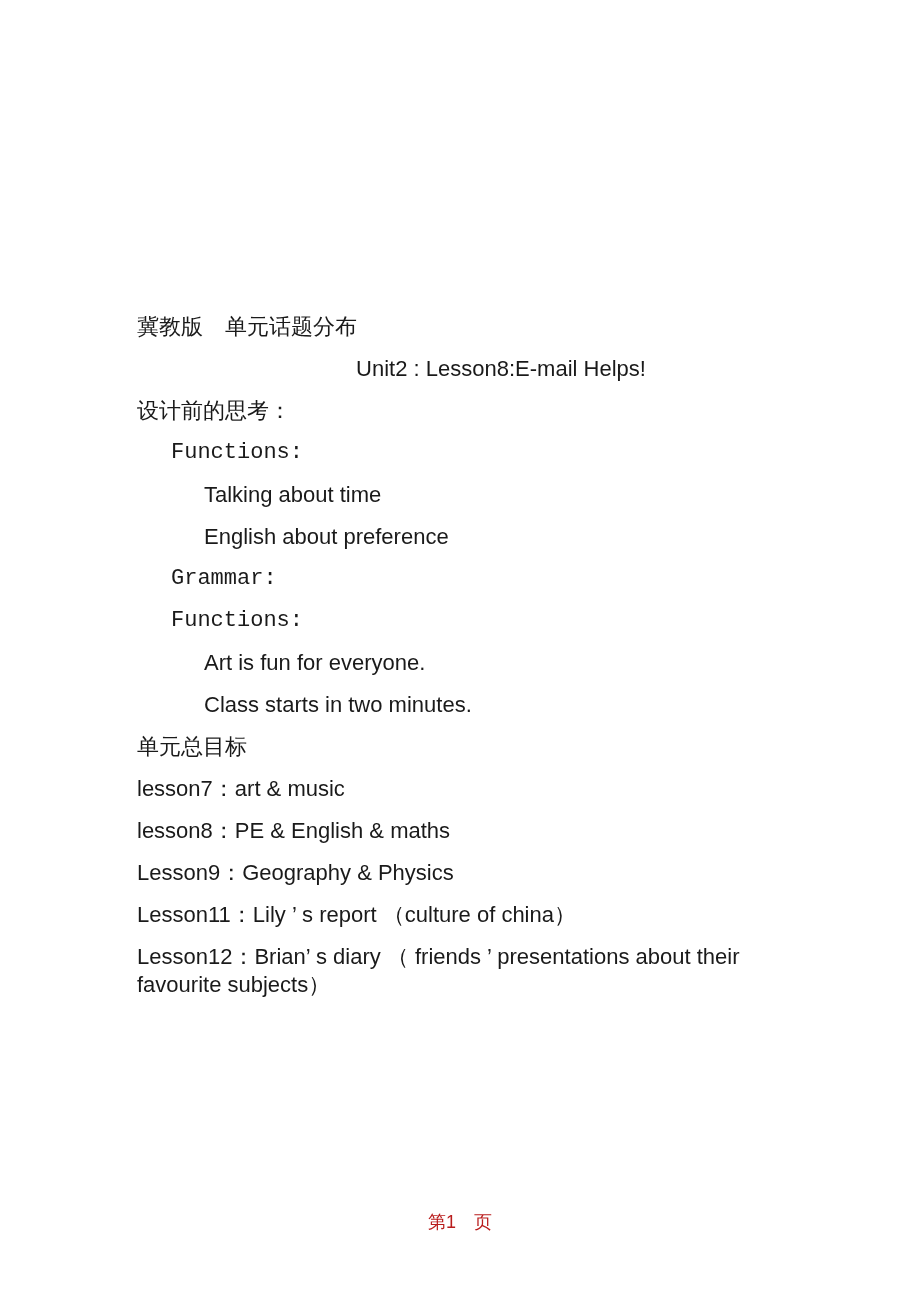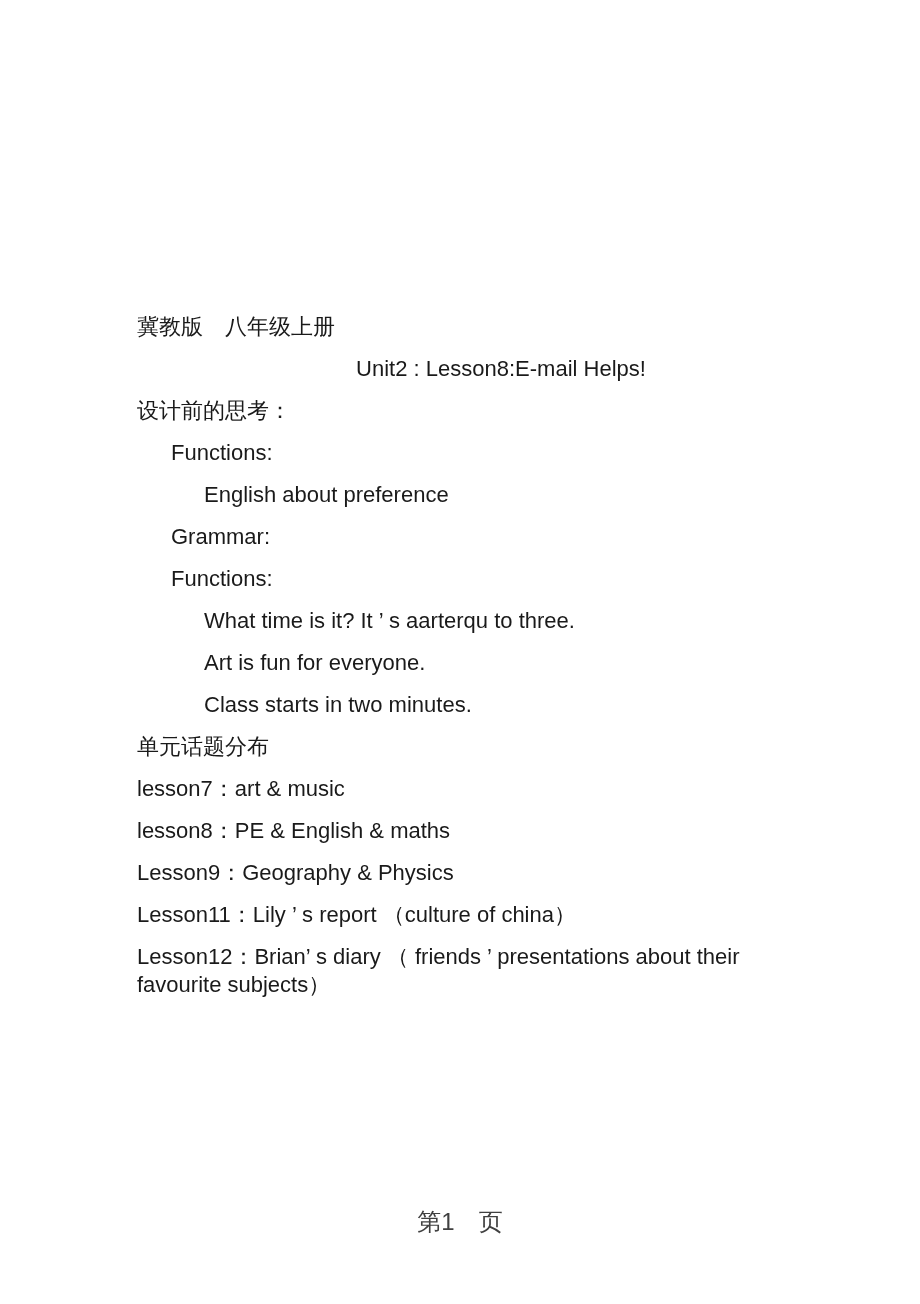--- a/index.html
+++ b/index.html
@@ -25,63 +25,63 @@
   }
   .line {
     margin: 0 0 14px 0;
     line-height: 28px;
     white-space: pre-wrap;
   }
   .title-line {
     padding-left: 100px;
     text-align: center;
   }
-  .indent1 { padding-left: 34px; }
+  .indent1 { padding-left: 34px; font-family: Liberation Mono, monospace; }
   .indent2 { padding-left: 67px; }
   .footer {
     position: absolute;
     top: 1208px;
     left: 0;
     width: 920px;
     text-align: center;
-    font-size: 24px;
+    font-size: 18px;
     line-height: 28px;
-    color: #404040;
+    color: #b91c1c;
   }
 </style>
 </head>
 <body>
 
 <div class="page">
   <div class="content">
 
-    <p class="line">冀教版　八年级上册</p>
+    <p class="line">冀教版　单元话题分布</p>
 
     <p class="line title-line">Unit2 : Lesson8:E-mail Helps!</p>
 
     <p class="line">设计前的思考：</p>
 
 
     <p class="line indent1">Functions:</p>
 
+    <p class="line indent2">Talking about time</p>
 
     <p class="line indent2">English about preference</p>
 
     <p class="line indent1">Grammar:</p>
 
 
     <p class="line indent1">Functions:</p>
 
-    <p class="line indent2">What time is it? It ’ s aarterqu to three.</p>
 
     <p class="line indent2">Art is fun for everyone.</p>
 
     <p class="line indent2">Class starts in two minutes.</p>
 
-    <p class="line">单元话题分布</p>
+    <p class="line">单元总目标</p>
 
     <p class="line">lesson7：art &amp; music</p>
 
     <p class="line">lesson8：PE &amp; English &amp; maths</p>
 
     <p class="line">Lesson9：Geography &amp; Physics</p>
 
 
     <p class="line">Lesson11：Lily ’ s report （culture of china）</p>
 

